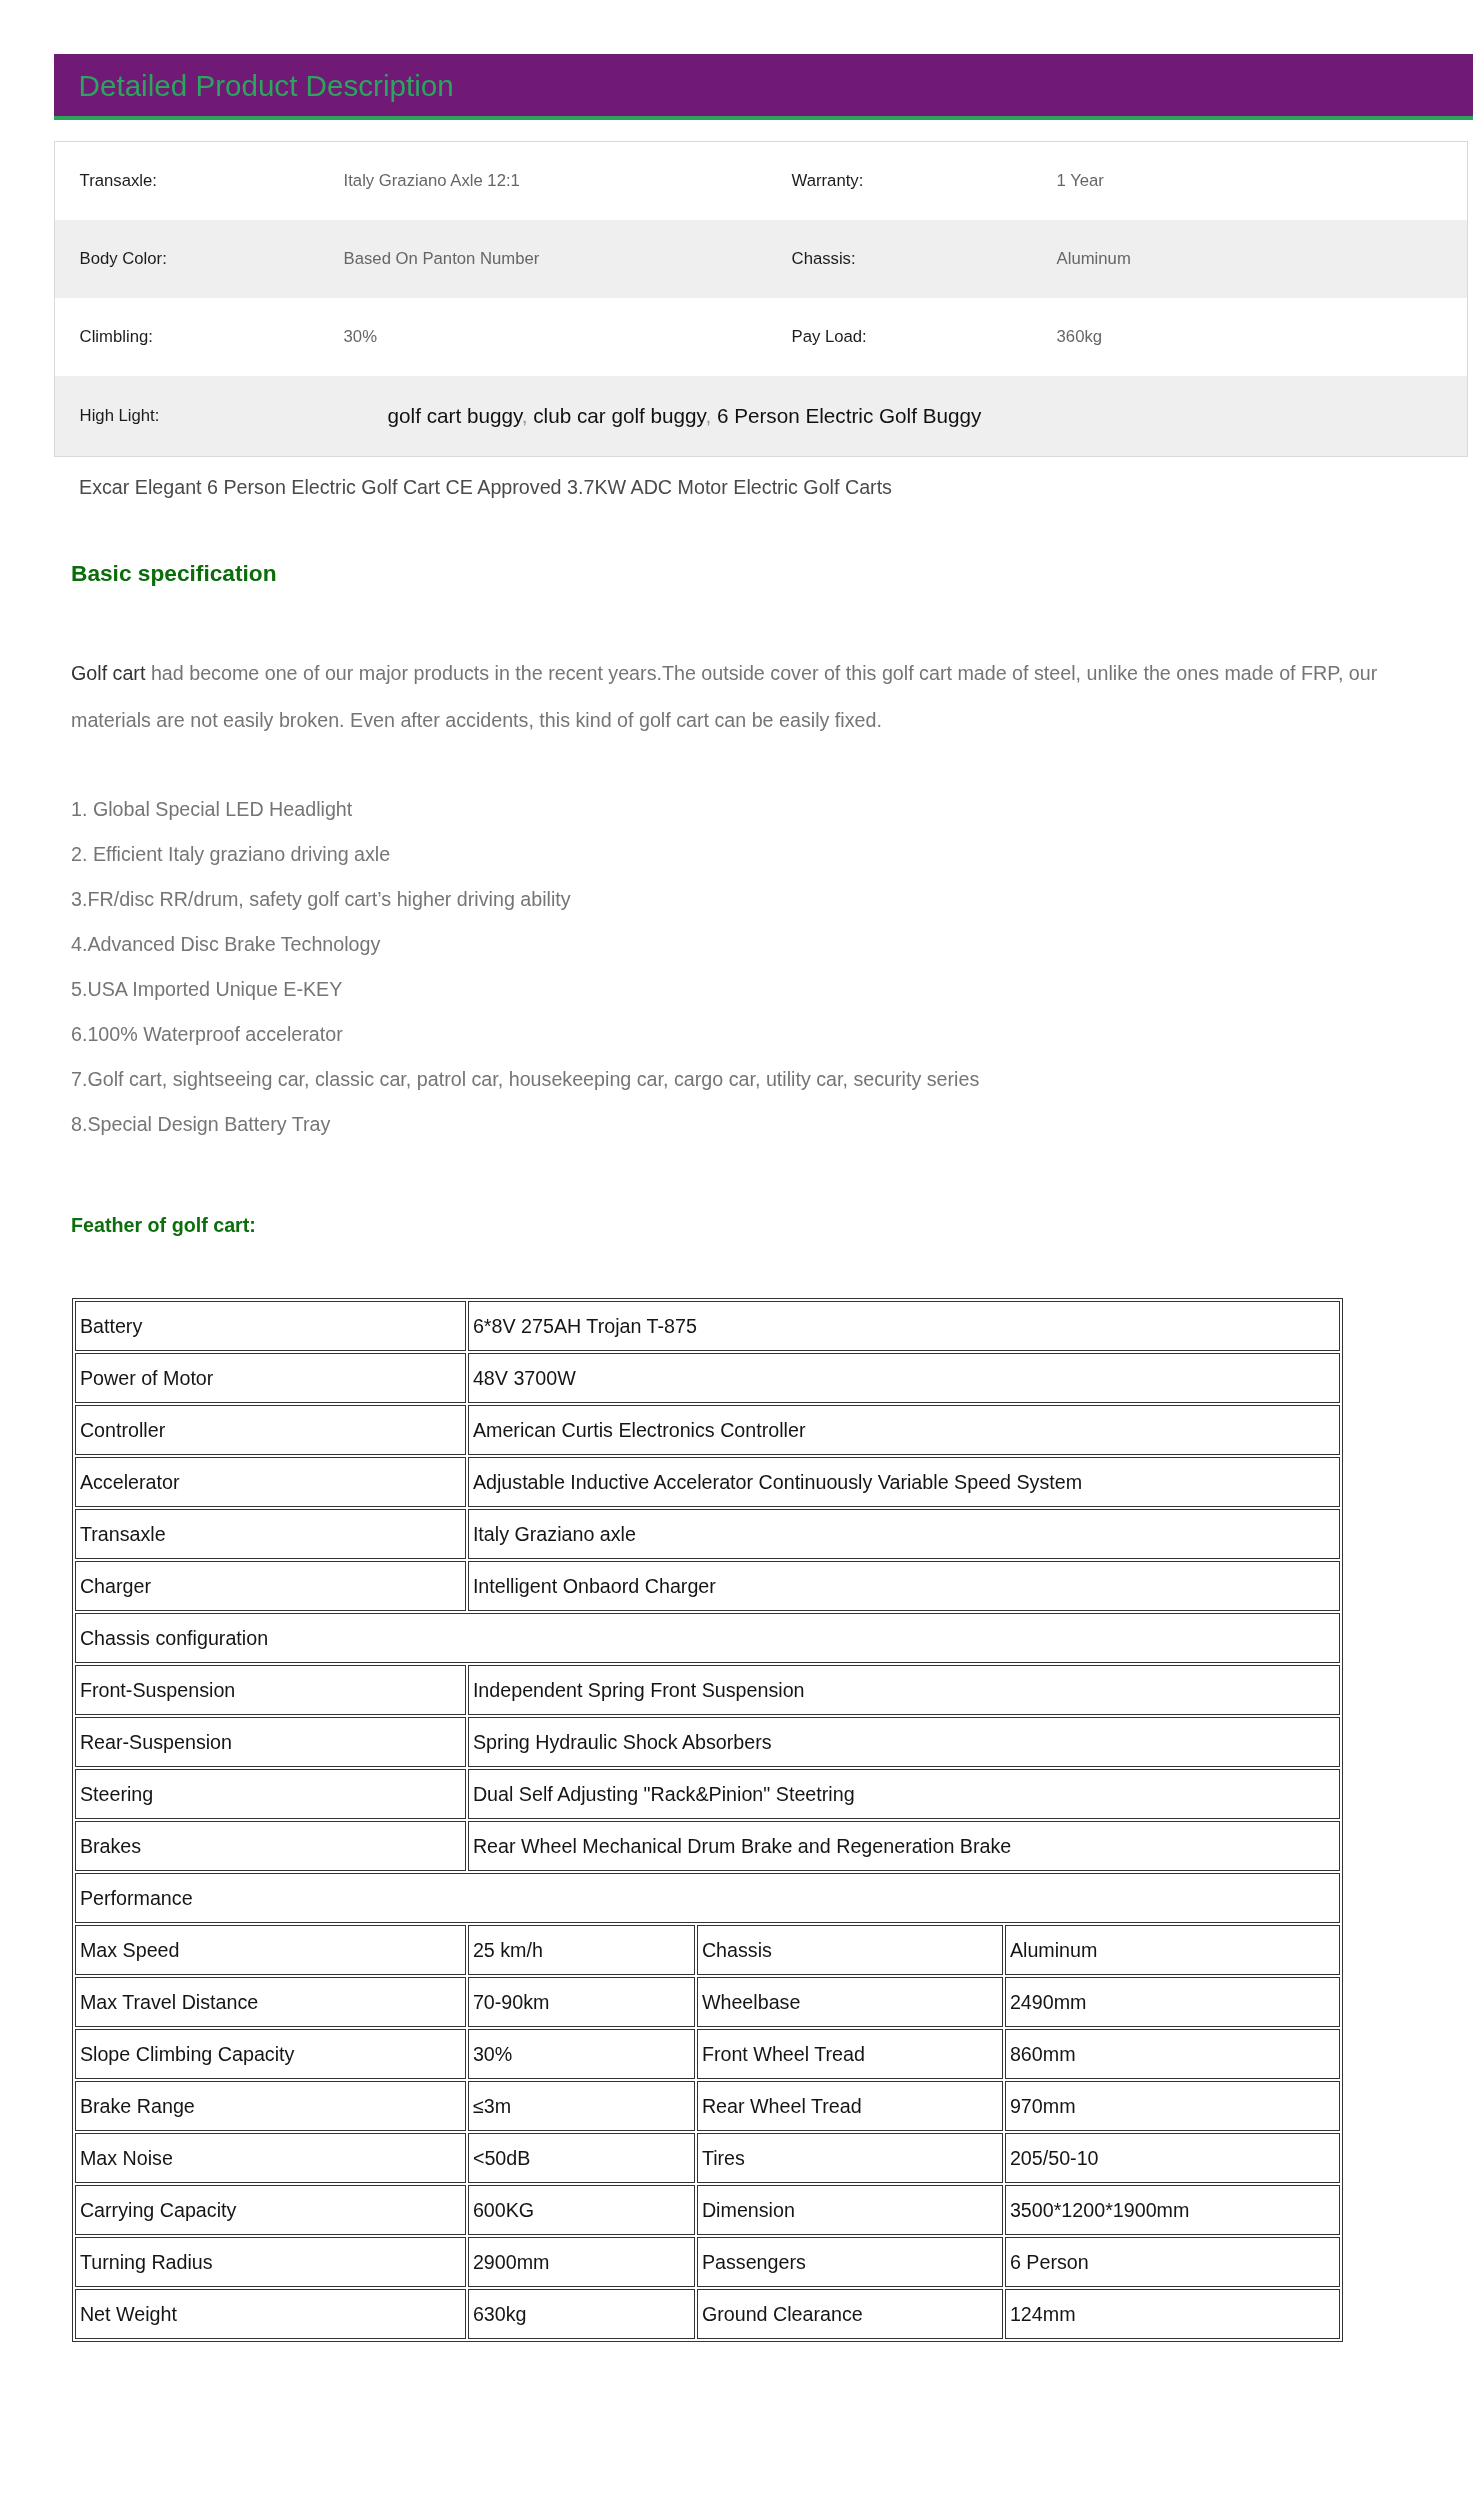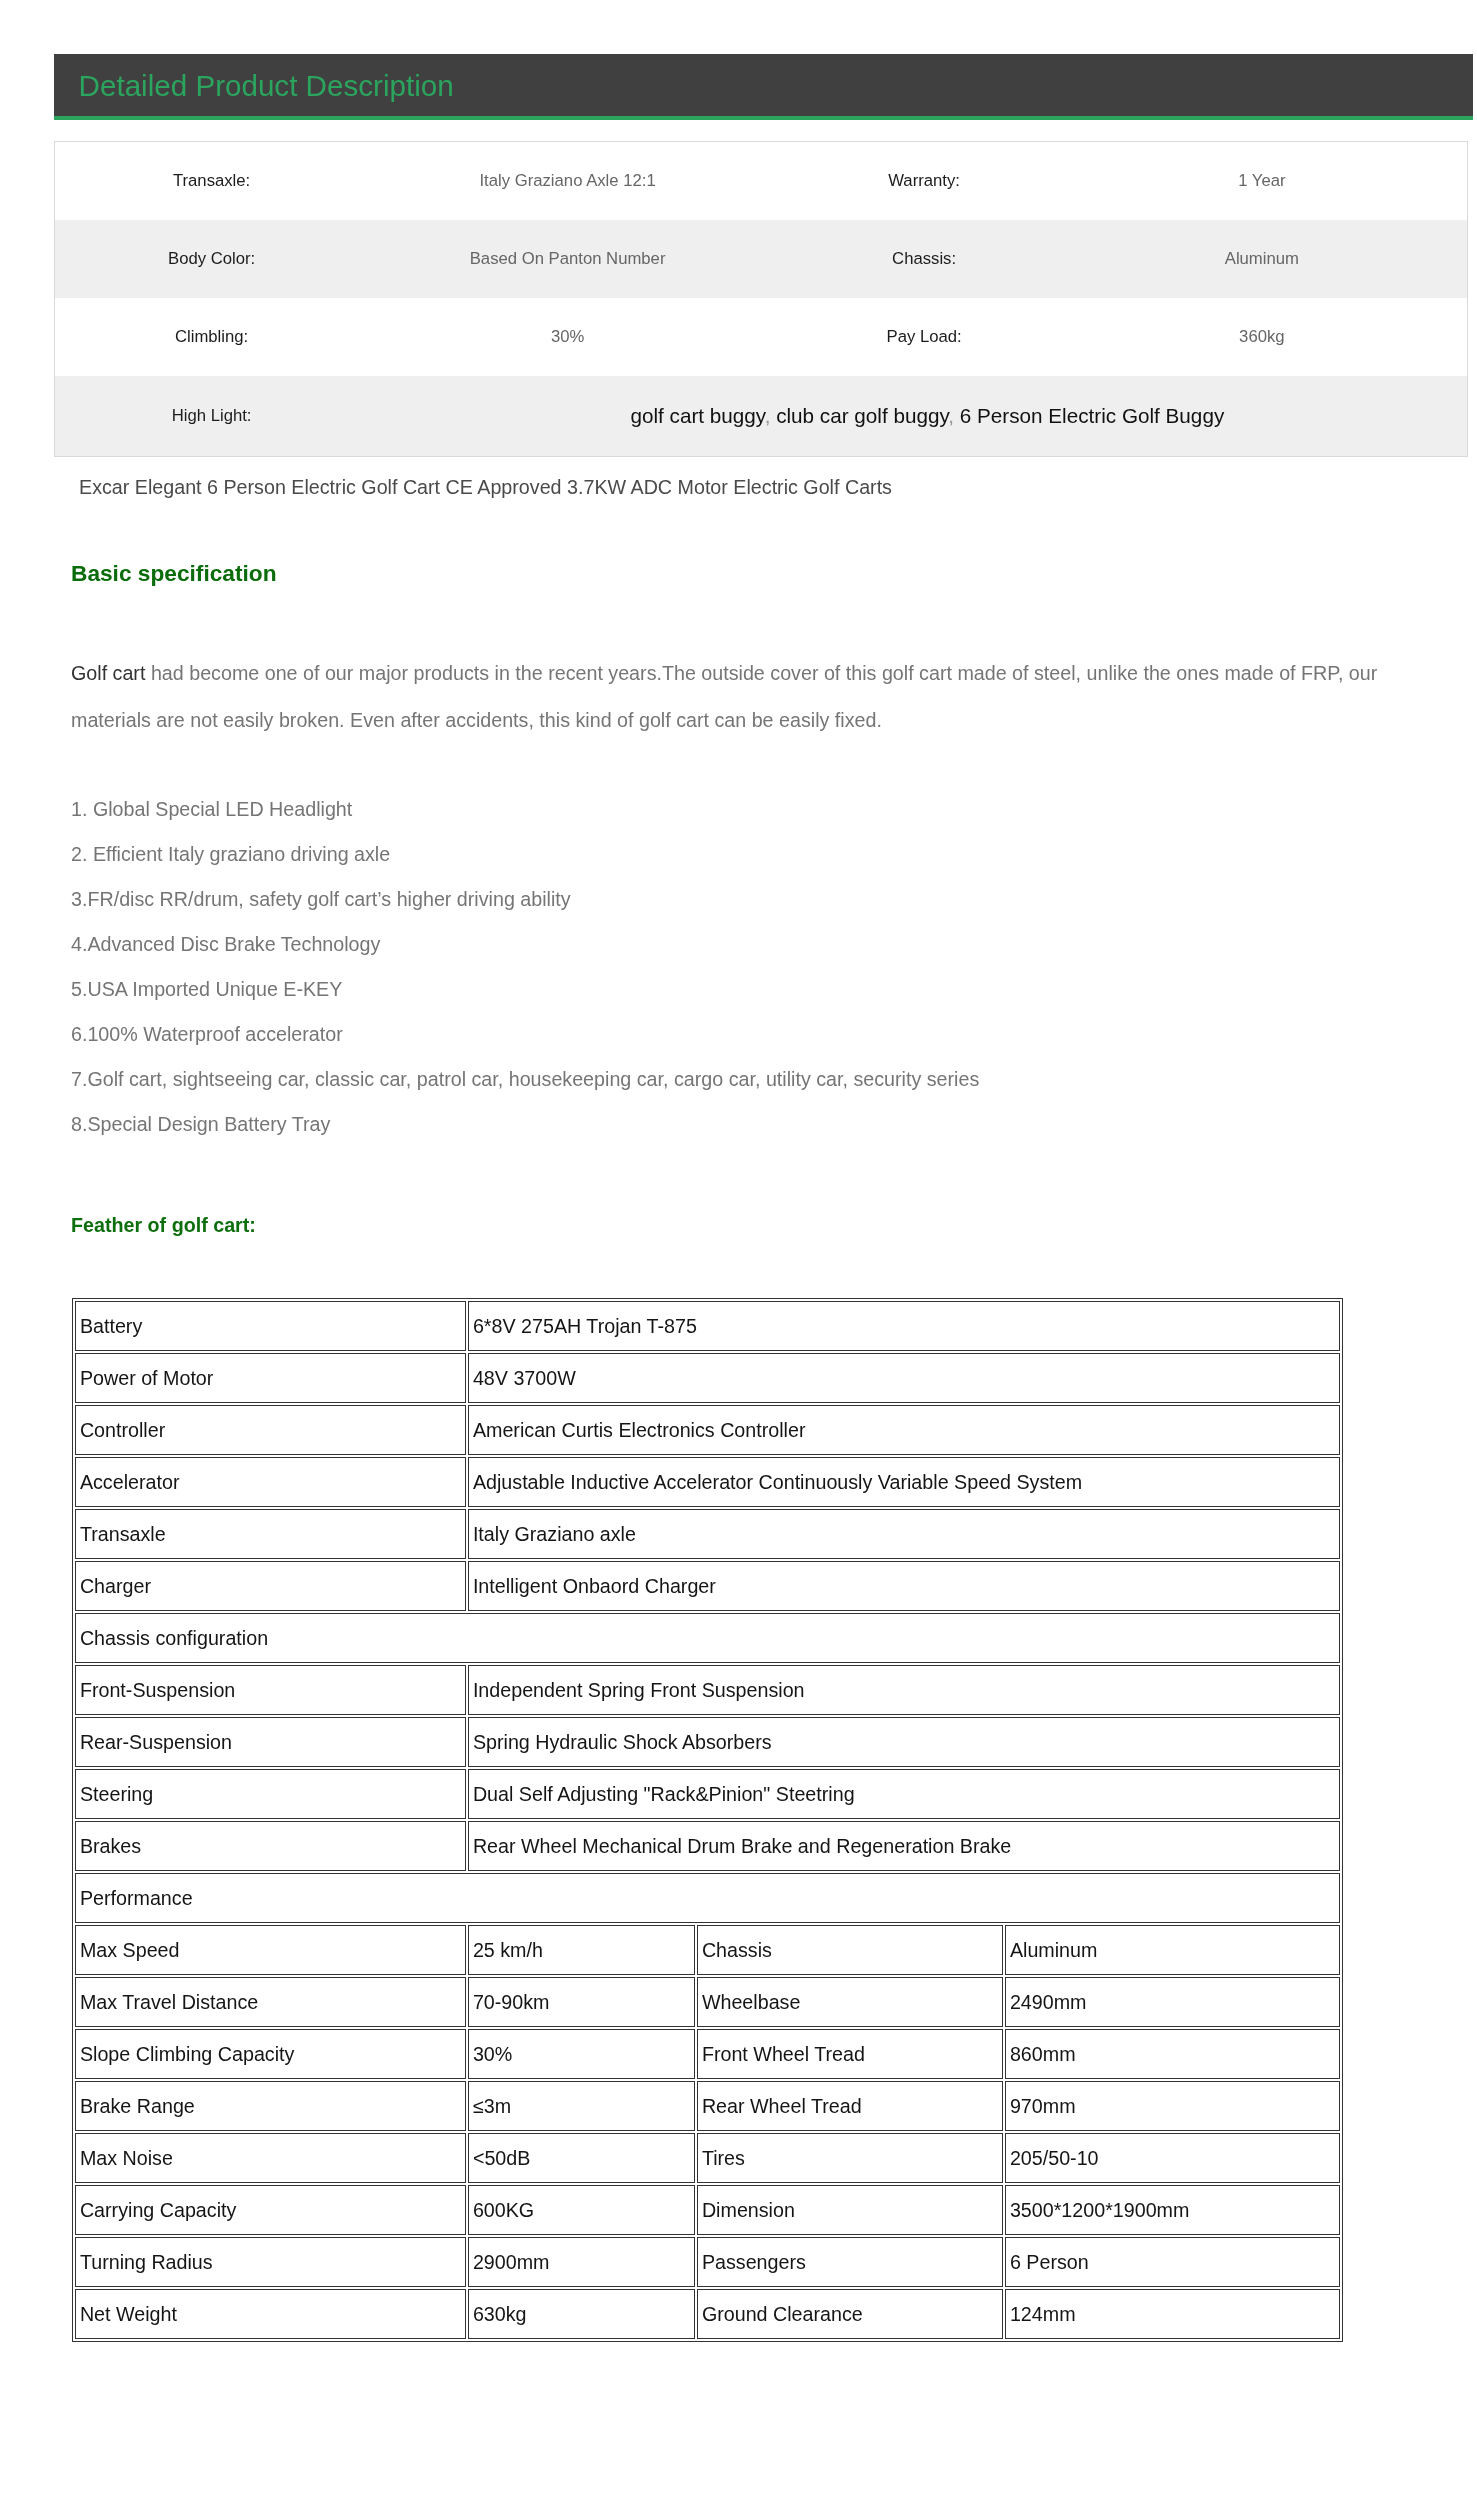--- a/index.html
+++ b/index.html
@@ -5,34 +5,33 @@
   * { margin:0; padding:0; box-sizing:border-box; }
   html,body { background:#ffffff; }
   body {
     width:1478px; height:2520px; overflow:hidden; position:relative;
     font-family:"Liberation Sans", sans-serif;
   }
 
   
   .header {
     margin:54px 4.9px 0 54px; height:66px;
-    background:#404040;
+    background:#701a75;
     border-bottom:4.9px solid var(--accent-green, #2ba45e);
   }
   .header-title {
     line-height:64px; padding-left:24.6px;
     font-size:29.6px; color:var(--accent-green, #2ba45e);
   }
 
   
   .summary {
     margin:20.7px 9.9px 0 54px;
     border:1px solid #d9d9d9;
     background:#fff;
-    text-align:center;
   }
   .srow { display:flex; align-items:center; height:78px; padding-left:24.6px; font-size:16.7px; background:#ffffff; }
   .srow.alt { background:#efefef; }
   .s-label  { width:264px; color:#1c1c1c; }
   .s-value  { width:448px; color:#666666; }
   .s-label2 { width:265px; color:#1c1c1c; }
   .s-value2 { flex:1; color:#666666; }
   .srow.highlight { height:80px;gap:44px; }
   .hl-wrap { flex:1; font-size:20.7px; color:#111111; }
   .hl-link { color:#111111; cursor:pointer; }

